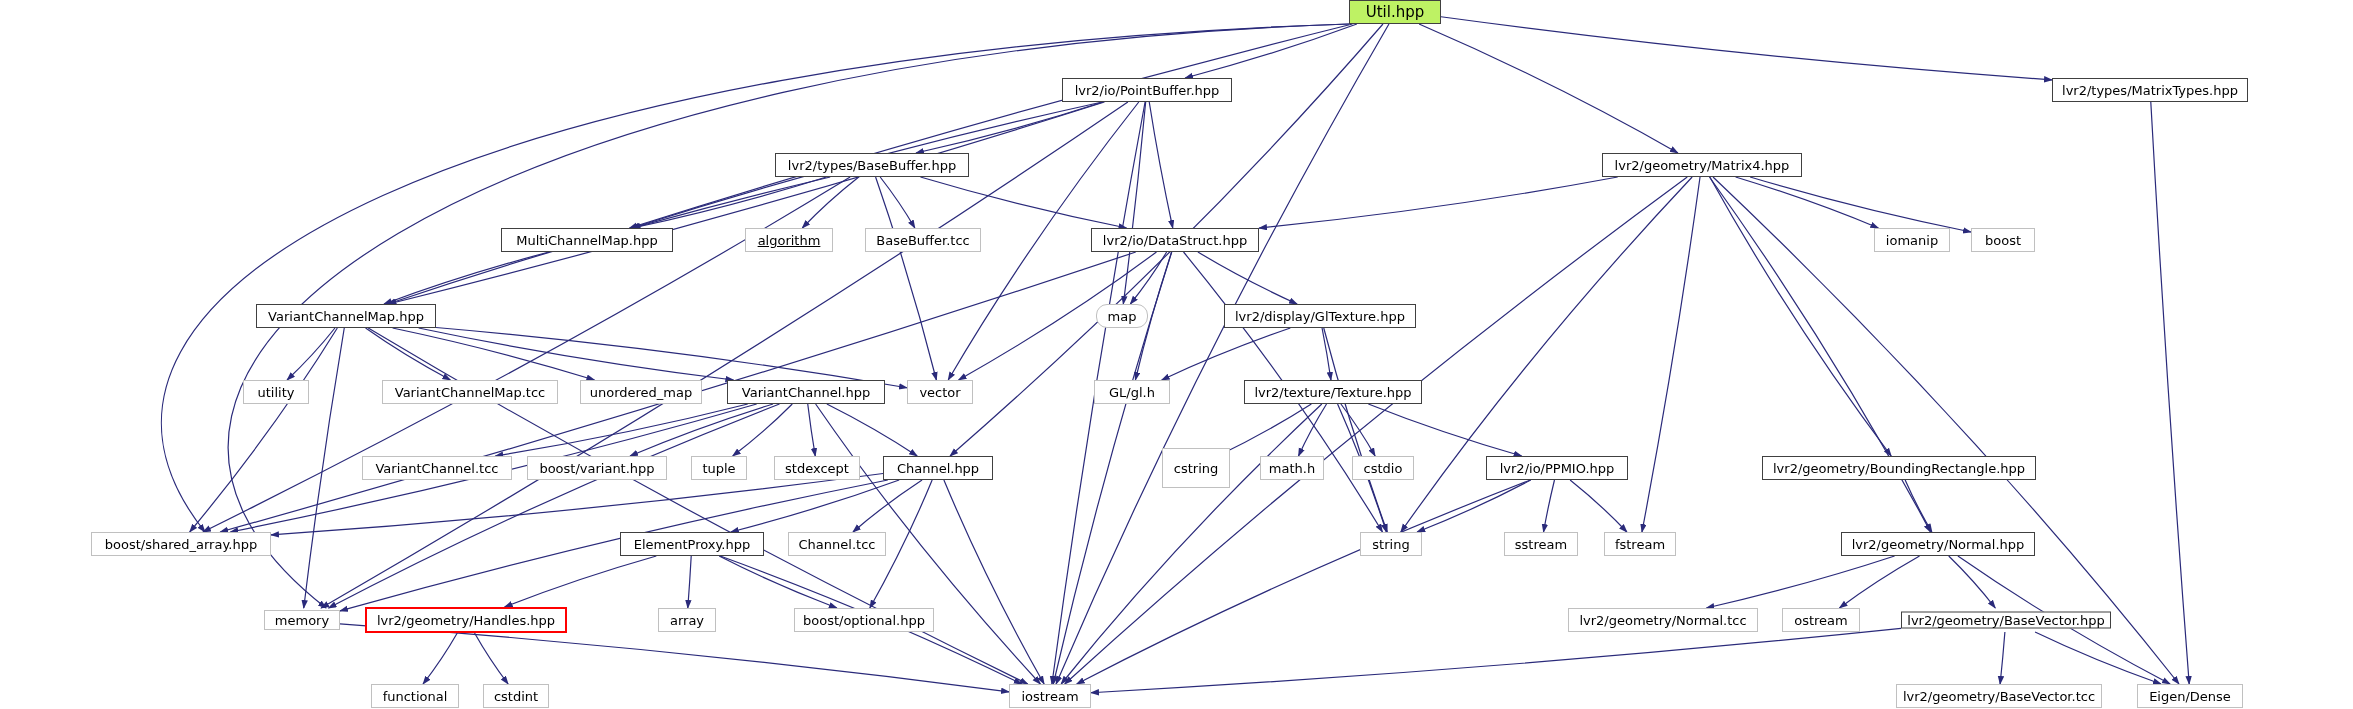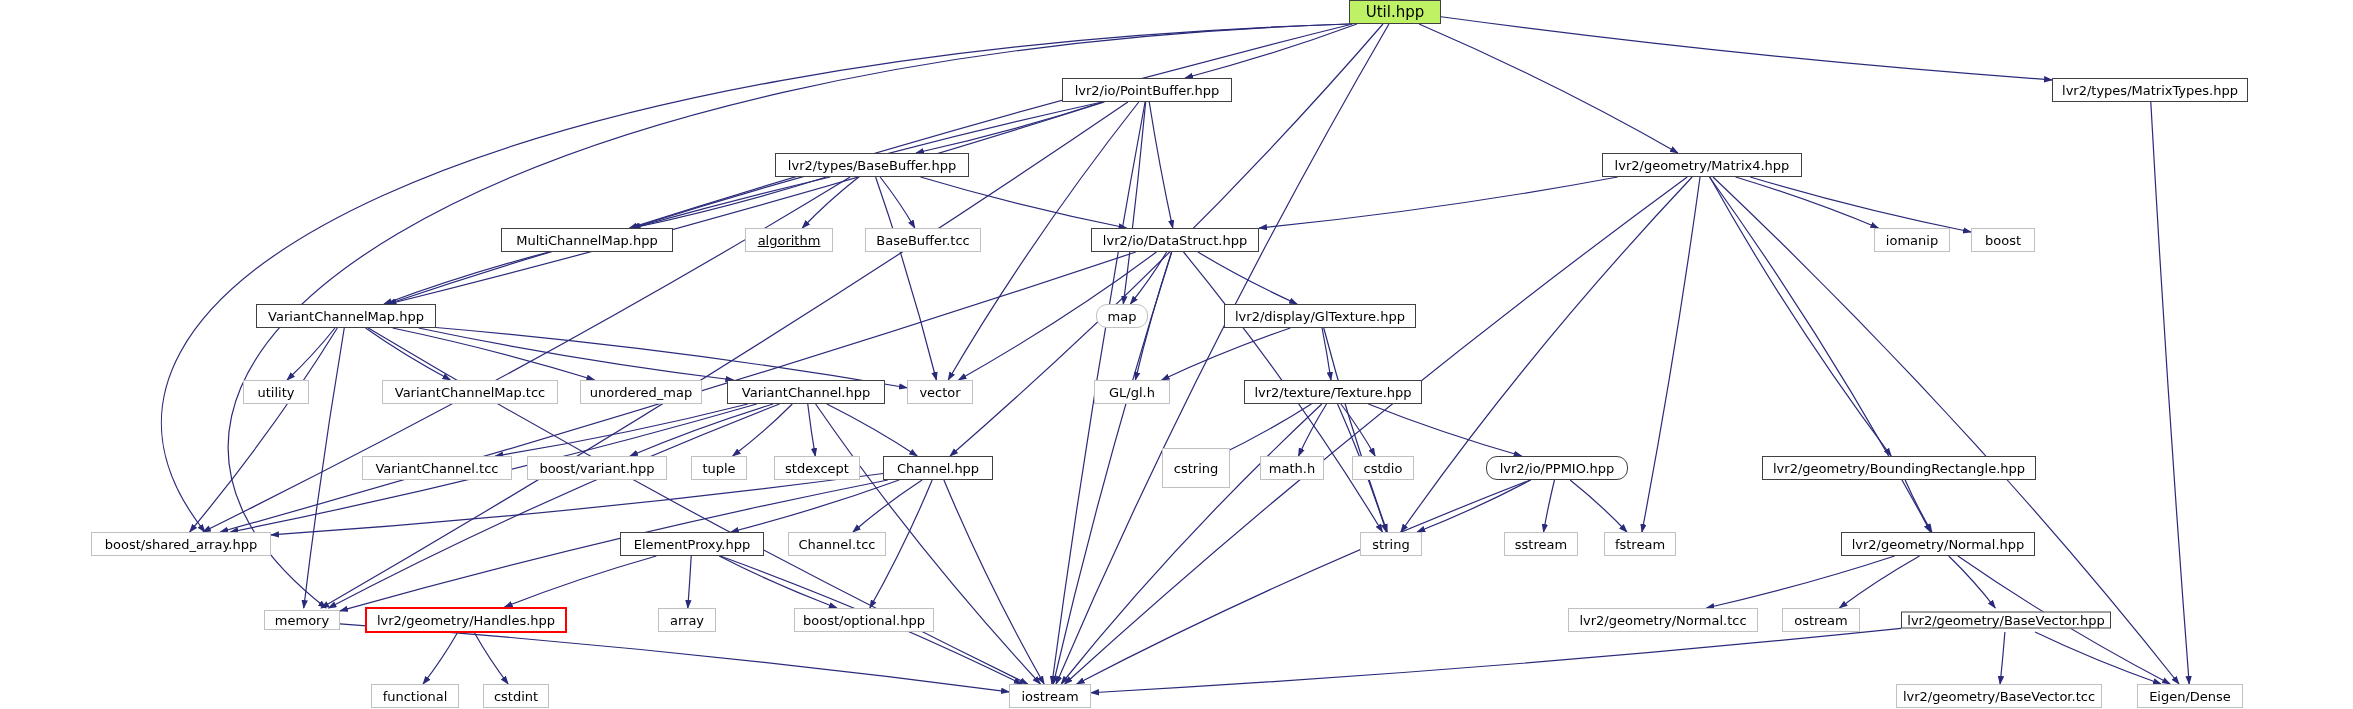--- a/index.html
+++ b/index.html
@@ -205,21 +205,21 @@
       </div>
       <div class="node n-sys" style="left: 1196px; top: 468px; width: 68px; height: 40px; font-size: 13px;">
         <span>cstring</span>
       </div>
       <div class="node n-sys" style="left: 1292px; top: 468px; width: 64px; height: 24px; font-size: 13px;">
         <span>math.h</span>
       </div>
       <div class="node n-sys" style="left: 1383px; top: 468px; width: 62px; height: 24px; font-size: 13px;">
         <span>cstdio</span>
       </div>
-      <div class="node n-hdr" style="left: 1557px; top: 468px; width: 142px; height: 24px; font-size: 13px; border-radius: 11px;">
+      <div class="node n-hdr" style="left: 1557px; top: 468px; width: 142px; height: 24px; font-size: 13px;">
         <span>lvr2/io/PPMIO.hpp</span>
       </div>
       <div class="node n-hdr" style="left: 1899px; top: 468px; width: 274px; height: 24px; font-size: 13px;">
         <span>lvr2/geometry/BoundingRectangle.hpp</span>
       </div>
       <div class="node n-sys" style="left: 181px; top: 544px; width: 180px; height: 24px; font-size: 13px;">
         <span>boost/shared_array.hpp</span>
       </div>
       <div class="node n-hdr" style="left: 692px; top: 544px; width: 144px; height: 24px; font-size: 13px;">
         <span>ElementProxy.hpp</span>

